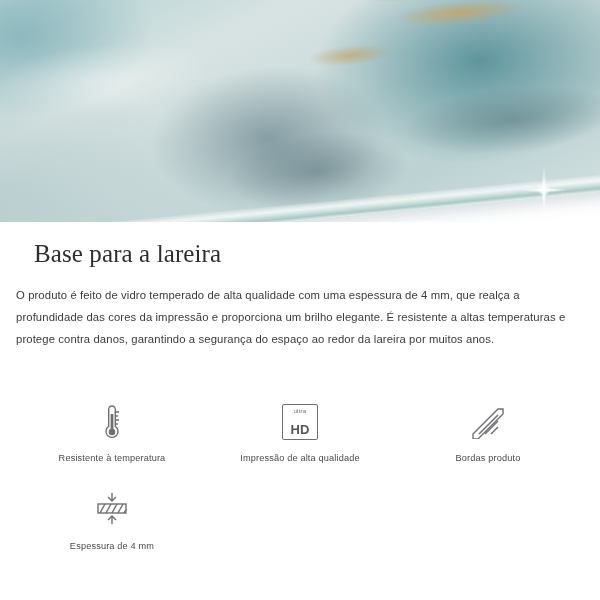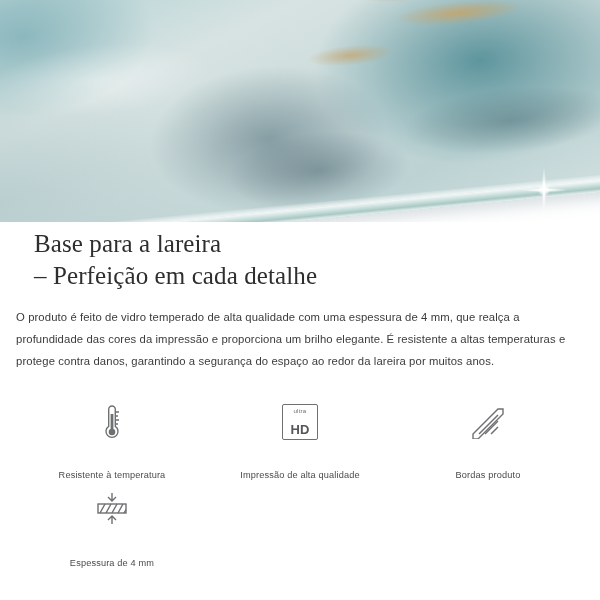--- a/index.html
+++ b/index.html
@@ -129,21 +129,21 @@
     width: 12px; height: 12px;
     margin: -6px 0 0 -6px;
     border-radius: 50%;
     background: radial-gradient(circle, #ffffff 0%, rgba(255,255,255,0.6) 45%, rgba(255,255,255,0) 75%);
   }
 
   
   .content {
     position: absolute;
     left: 0;
-    top: 212px;
+    top: 222px;
     width: 600px;
   }
   .headline {
     margin: 0;
     padding: 16px 34px 0 34px;
     font-family: "Liberation Serif", serif;
     font-size: 25px;
     line-height: 1.28;
     font-weight: 400;
     color: #2e2e2e;
@@ -181,21 +181,21 @@
     justify-content: flex-start;
   }
   .feature-icon {
     height: 44px;
     display: flex;
     align-items: center;
     justify-content: center;
     color: #6f7072;
   }
   .feature-label {
-    margin-top: 26px;
+    margin-top: 9px;
     font-size: 9.2px;
     color: #4a4a4a;
     text-align: center;
     letter-spacing: 0.15px;
   }
   .ultrahd {
     width: 34px;
     height: 34px;
     border: 1.4px solid #6f7072;
     border-radius: 2px;
@@ -223,21 +223,20 @@
       <div class="panel-edge"></div>
     </div>
     <div class="sparkle">
       <div class="sparkle-core"></div>
     </div>
   </div>
 
   <div class="content">
     <h1 class="headline">
       <span>Base para a lareira</span>
-      <span class="line2">– Perfeição em cada detalhe</span>
     </h1>
     <p class="body-copy">O produto é feito de vidro temperado de alta qualidade com uma espessura de 4 mm, que realça a profundidade das cores da impressão e proporciona um brilho elegante. É resistente a altas temperaturas e protege contra danos, garantindo a segurança do espaço ao redor da lareira por muitos anos.</p>
   </div>
 
   <div class="features">
 
     <div class="feature">
       <div class="feature-icon">
         <svg width="24" height="40" viewBox="0 0 24 40" fill="none" stroke="#6f7072" stroke-width="1.4">
           <path d="M12 4a3.3 3.3 0 0 0-3.3 3.3v17.1a6 6 0 1 0 6.6 0V7.3A3.3 3.3 0 0 0 12 4z"></path>

